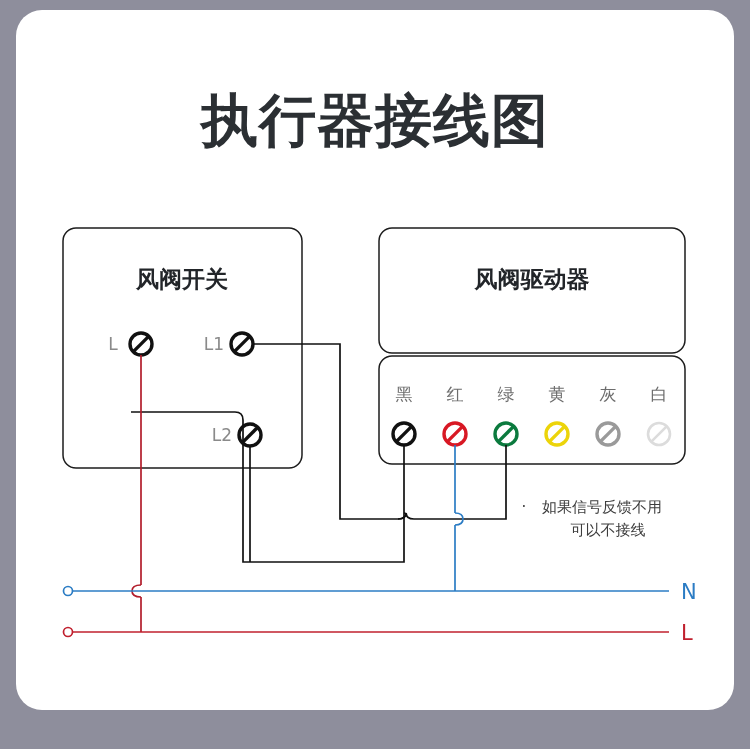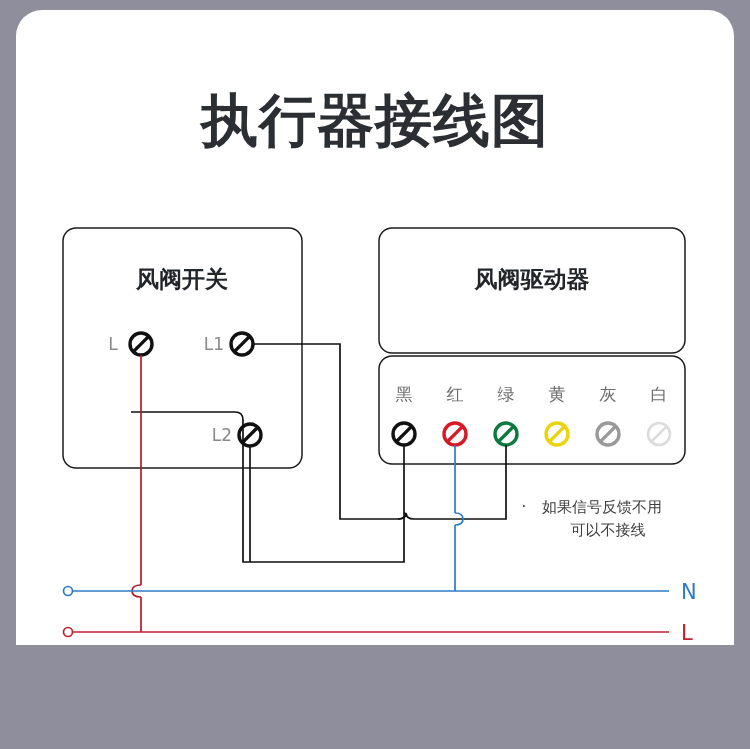--- a/index.html
+++ b/index.html
@@ -4,21 +4,21 @@
 <style>
   html, body {
     margin: 0;
     padding: 0;
     background: #8e8e9c;
     font-family: "DejaVu Sans", "Liberation Sans", sans-serif;
   }
   #page {
     position: relative;
     width: 750px;
-    height: 645px;
+    height: 749px;
     background: #8e8e9c;
     overflow: hidden;
   }
   #card {
     position: absolute;
     left: 16px;
     top: 10px;
     width: 718px;
     height: 700px;
     background: #ffffff;

